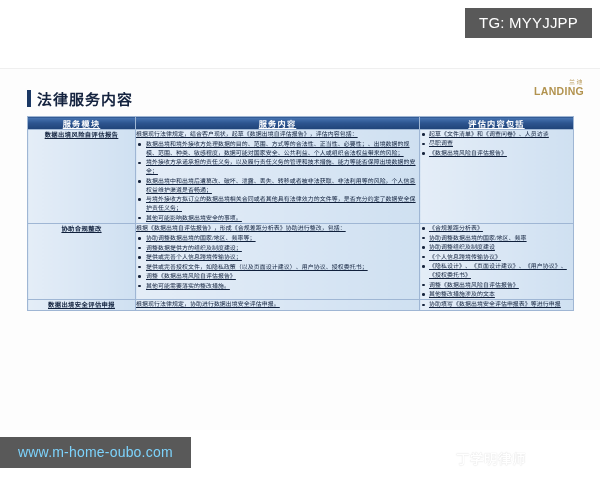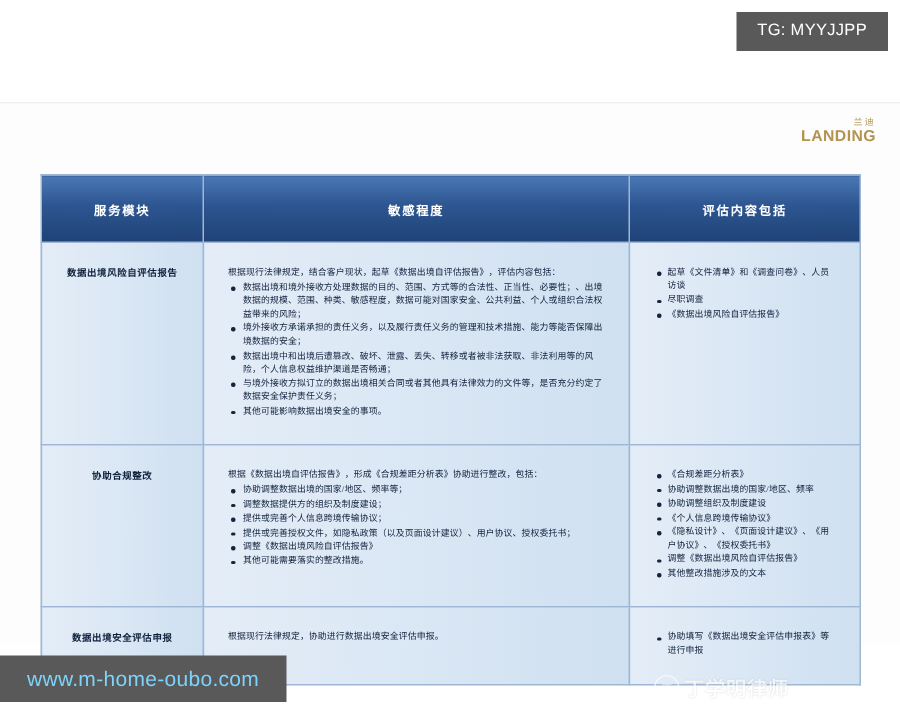--- a/index.html
+++ b/index.html
@@ -17,21 +17,21 @@
   }
 
   
   .tg-tag {
     position: absolute;
     top: 8px;
     right: 8px;
     background: #595959;
     color: #ffffff;
     font-family: "Liberation Sans", sans-serif;
-    font-size: 11px;
+    font-size: 15px;
     letter-spacing: 0.2px;
     padding: 7px 14px 8px 14px;
     line-height: 1;
     z-index: 40;
   }
 
   
   .slide {
     position: absolute;
     left: 0;
@@ -97,21 +97,22 @@
     left: 27px;
     top: 47px;
     width: 546px;
     border-collapse: collapse;
     table-layout: fixed;
     font-size: 5.1px;
   }
   .tbl td, .tbl th {
     border: 0.6px solid #9fb6d4;
     vertical-align: top;
-    padding: 16px;
+    padding: 0;
+    text-decoration: underline;
   }
 
   thead th {
     background: linear-gradient(to bottom, #4a78b5 0%, #2d5590 45%, #1f4277 100%);
     color: #ffffff;
     font-size: 8.2px;
     font-weight: bold;
     letter-spacing: 1.2px;
     text-align: center;
     padding: 4px 0 5px 0;
@@ -232,31 +233,35 @@
 
 <div class="tg-tag">TG: MYYJJPP</div>
 
 <div class="slide">
 
   <div class="logo">
     <span class="logo-cn">兰迪</span>
     <span class="logo-en">LANDING</span>
   </div>
 
+  <div class="slide-title-wrap">
+    <div class="title-bar"></div>
+    <div class="slide-title">法律服务内容</div>
+  </div>
 
   <table class="tbl">
     <colgroup>
       <col class="col-a">
         <col class="col-b">
         <col class="col-c">
     </colgroup>
     <thead>
       <tr>
         <th>服务模块</th>
-        <th>敏感程度</th>
+        <th>服务内容</th>
         <th>评估内容包括</th>
       </tr>
     </thead>
     <tbody>
 
       <tr>
         <td class="cell-module">数据出境风险自评估报告</td>
         <td class="cell-body">
           <p class="lead">根据现行法律规定，结合客户现状，起草《数据出境自评估报告》，评估内容包括：</p>
           <ul class="bl">

